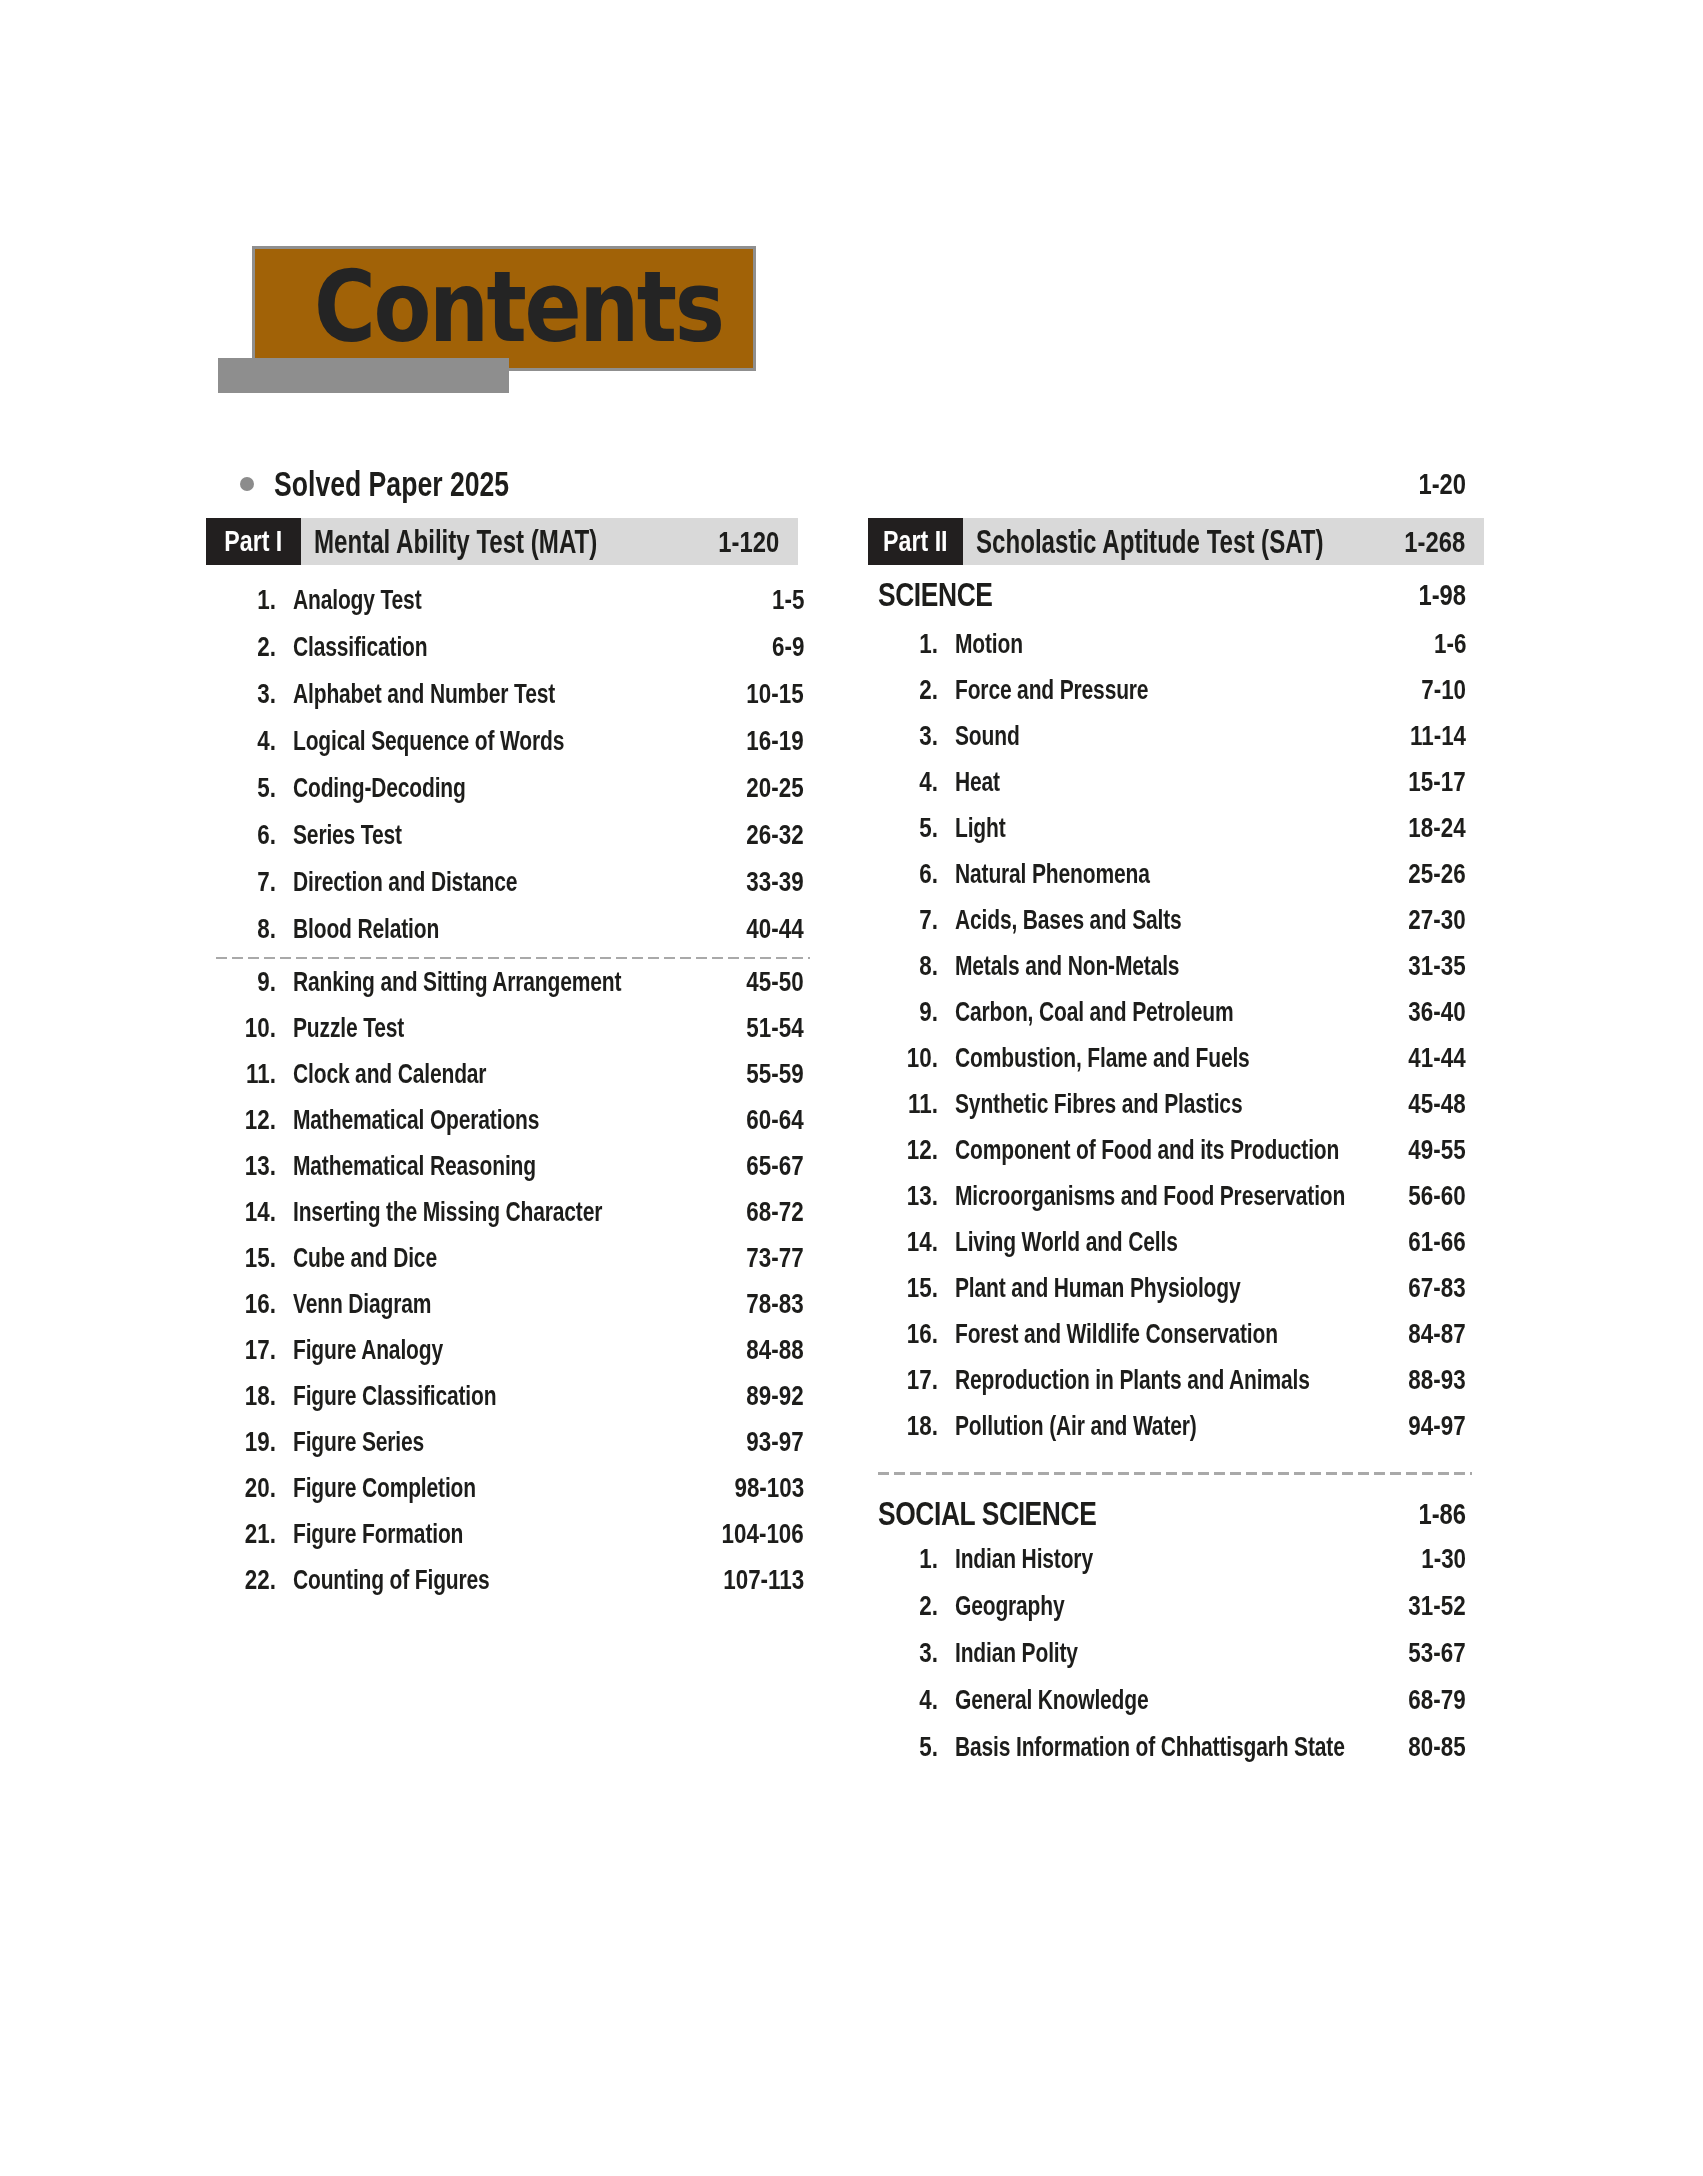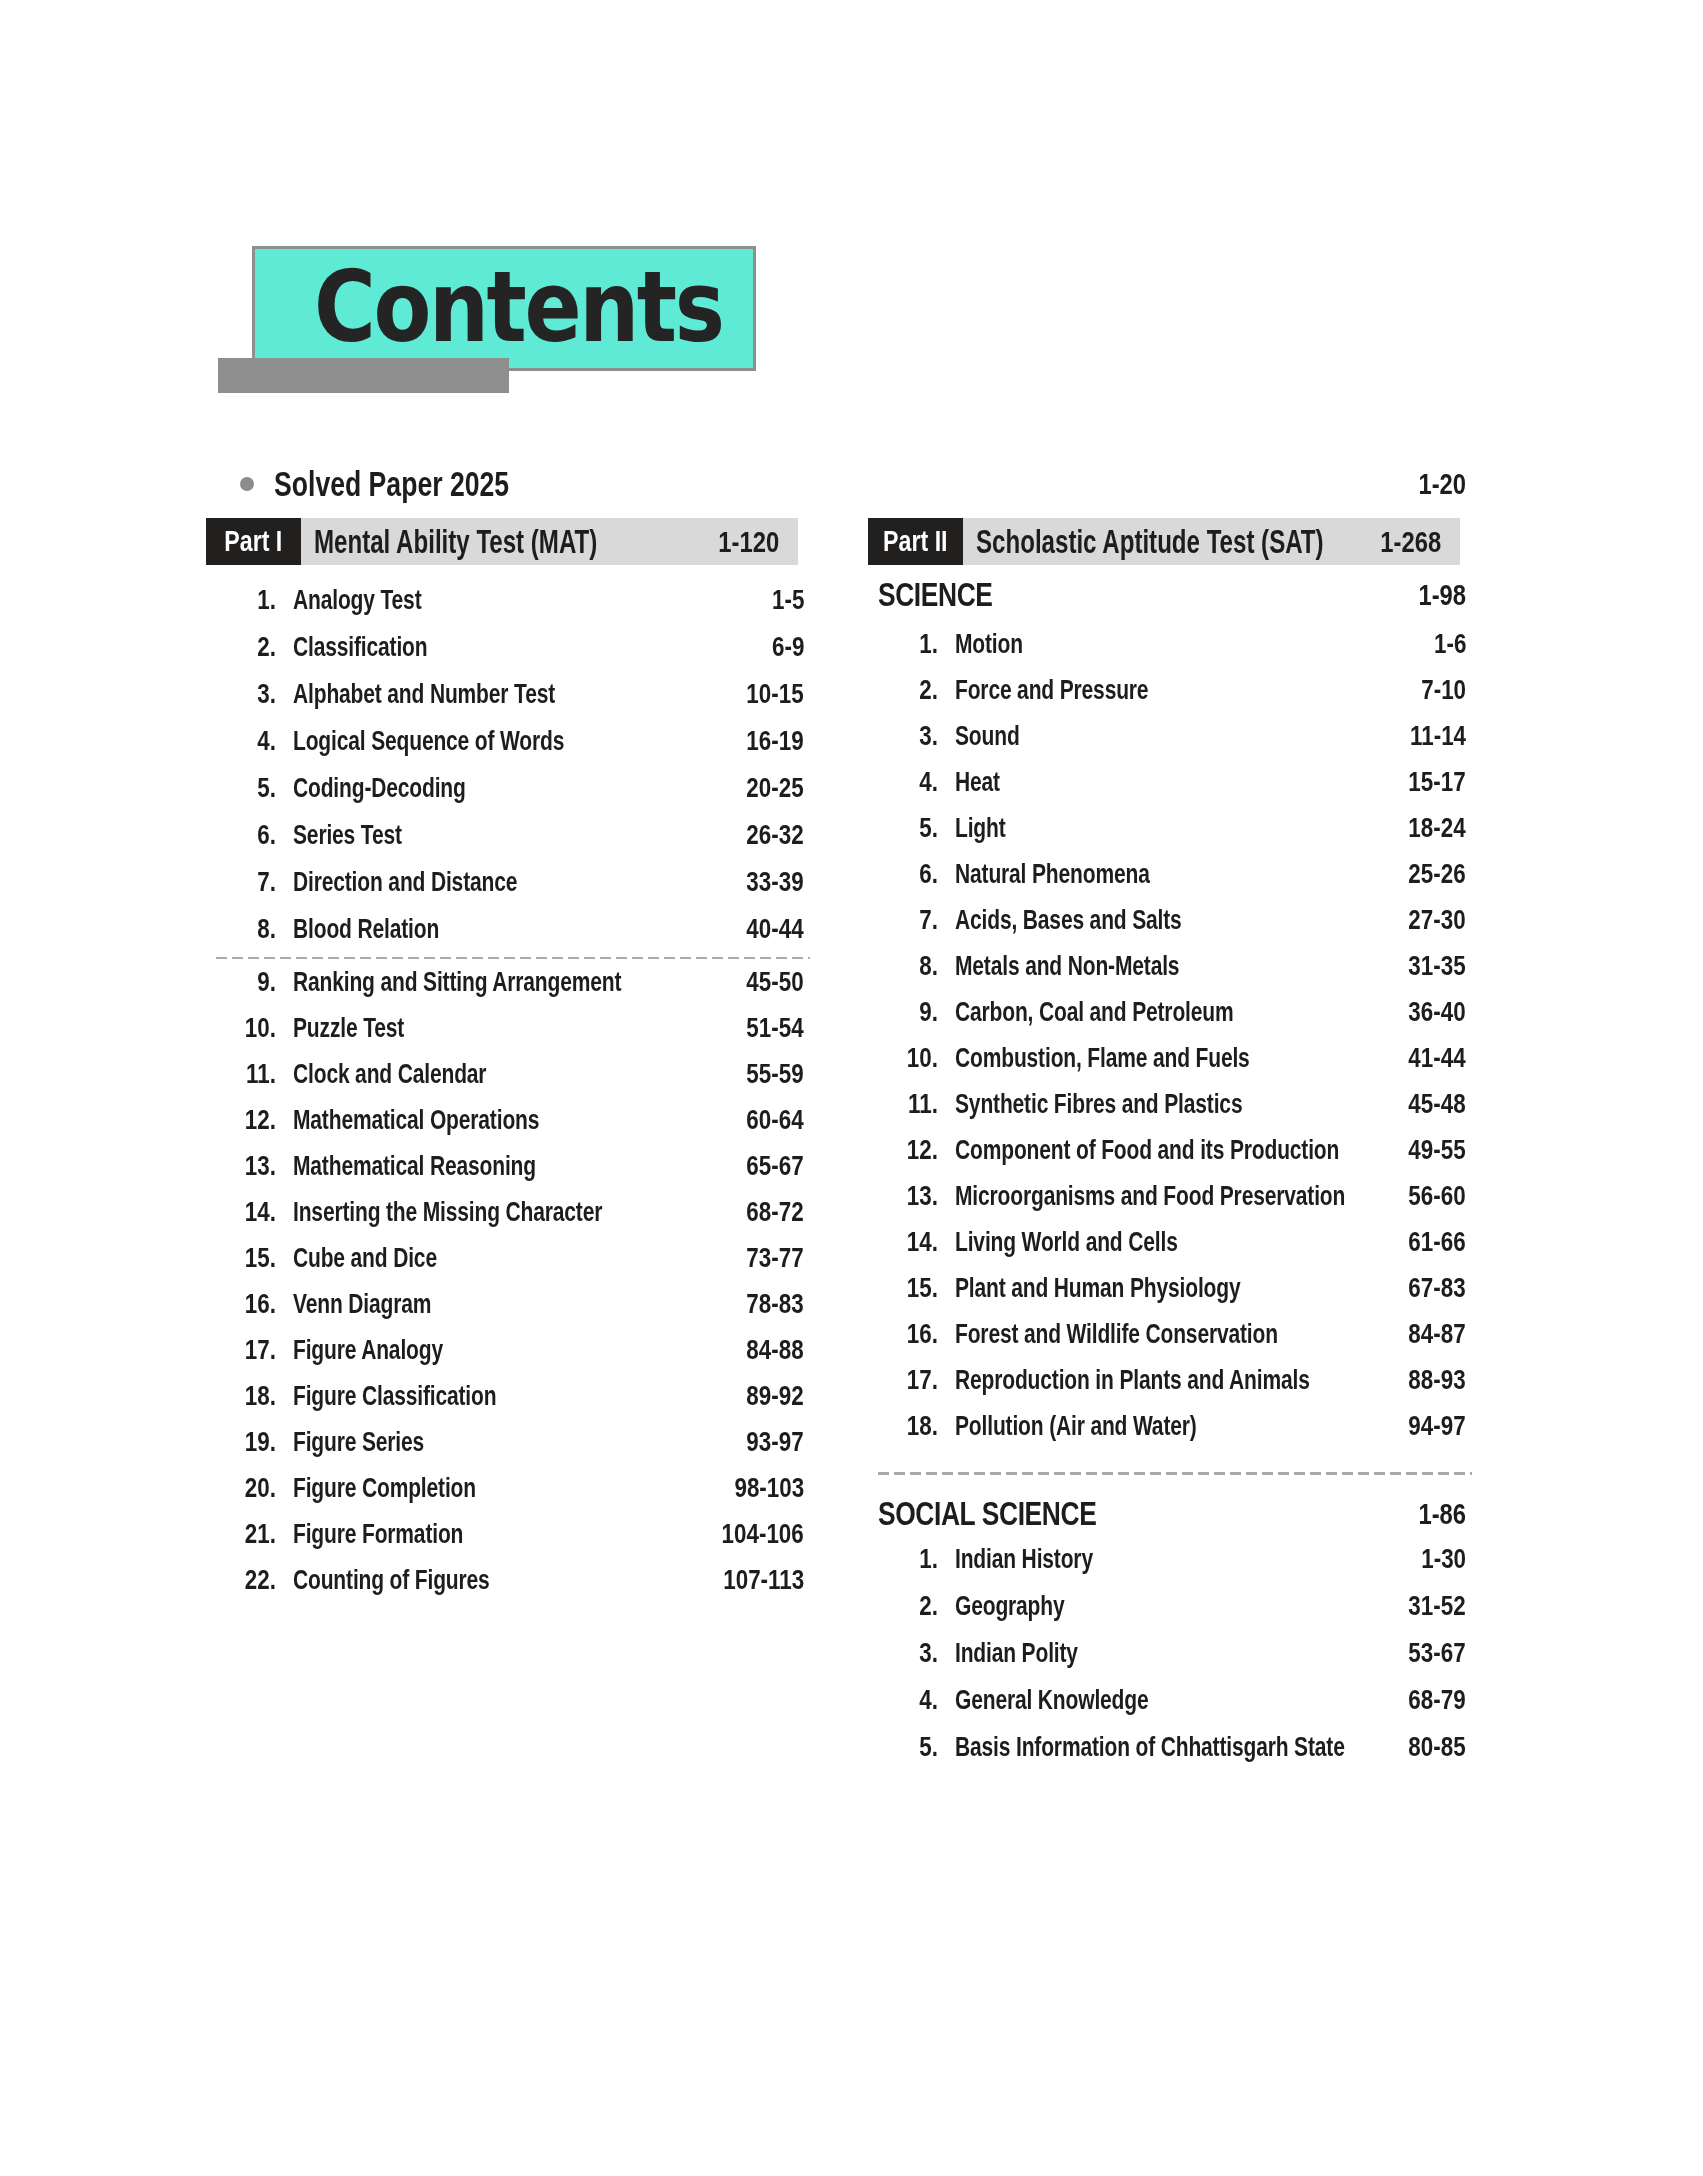--- a/index.html
+++ b/index.html
@@ -4,21 +4,21 @@
 <style>
   html,body{margin:0;padding:0;}
   body{
     width:1703px;height:2177px;position:relative;overflow:hidden;
     background:#ffffff;color:#1d1d1b;
     font-family:"Liberation Sans", sans-serif;
   }
   
   .contents-box{
     position:absolute;left:252px;top:246px;width:504px;height:125px;
-    border:3.8px solid #8f8f8f;box-sizing:border-box;background:#5eead4;z-index:1;
+    border:3.8px solid #8f8f8f;box-sizing:border-box;background:#a16207;z-index:1;
   }
   .contents-text{
     position:absolute;left:59px;top:50%;
     transform:translateY(-52%) scaleX(0.86);transform-origin:left center;
     font-family:"DejaVu Sans", sans-serif;
     font-size:98px;font-weight:bold;letter-spacing:-2.8px;color:#242424;white-space:nowrap;
   }
   .accent-bar{
     position:absolute;left:218px;top:358px;width:291px;height:35px;
     background:#8e8e8e;z-index:2;
@@ -37,21 +37,21 @@
   .solved-pages{
     position:absolute;right:17px;top:50%;
     transform:translateY(-50%) scaleX(0.82);transform-origin:right center;
     font-size:29px;font-weight:bold;
   }
   
   .part-bar{
     position:absolute;top:518px;width:592px;height:47px;background:#d9d9d9;
   }
   .part-bar.pb-left{left:206px;}
-  .part-bar.pb-right{left:868px;}
+  .part-bar.pb-right{left:868px;padding-left:24px;}
   .part-badge{
     position:absolute;left:0;top:0;width:95px;height:47px;background:#221f1f;
     display:flex;align-items:center;justify-content:center;
   }
   .part-badge span{
     color:#ffffff;font-size:29px;font-weight:bold;white-space:nowrap;
     transform:scaleX(0.8);transform-origin:center center;
   }
   .part-title{
     position:absolute;left:108px;top:50%;

